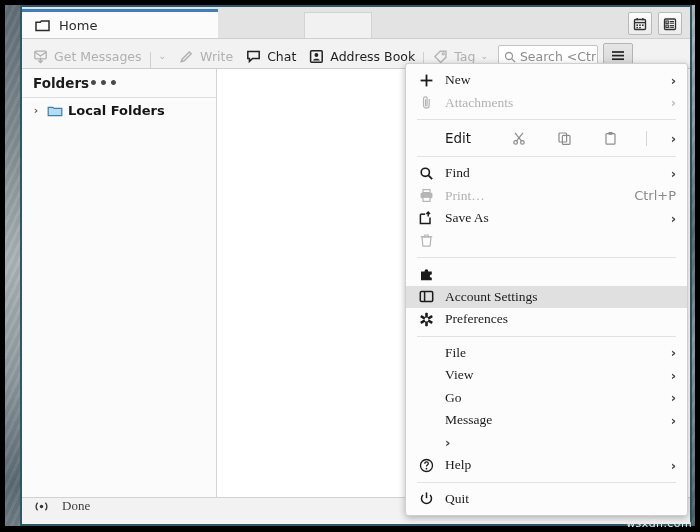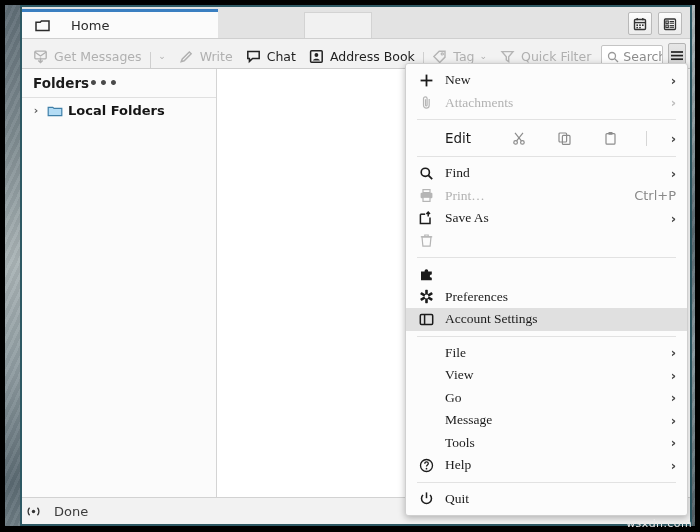--- a/index.html
+++ b/index.html
@@ -60,21 +60,21 @@
     display: flex;
     align-items: flex-end;
     position: relative;
     flex: none;
     border-bottom: 1px solid #cfcfcf;
   }
   .tab {
     height: 29px;
     display: flex;
     align-items: center;
-    gap: 20px;
+    gap: 8px;
     padding: 0 14px 0 12px;
     box-sizing: border-box;
     font-size: 13px;
     color: #3b3b3b;
     position: relative;
     background: #e3e3e3;
   }
   .tab.active {
     background: #fbfbfb;
     border-top: 3px solid #3a7fc1;
@@ -196,26 +196,27 @@
   }
   .twisty { color: #5a5a5a; font-size: 11px; width: 10px; text-align: center; }
   #content-pane { flex: 1; background: #ffffff; }
 
   
   #status-bar {
     height: 26px;
     border-top: 1px solid #d2d2d2;
     background: #f2f2f2;
     display: flex;
-    align-items: center;
+    align-items: flex-start;
     gap: 12px;
-    padding: 0 3px;
+    padding: 0 11px;
     flex: none;
     font-size: 13px;
     color: #3c3c3c;
+    font-family: Liberation Serif, serif;
   }
 
   
   #app-menu {
     position: absolute;
     left: 405px;
     top: 63px;
     width: 281px;
     background: #fcfcfc;
     border: 1px solid #cfcfcf;
@@ -384,28 +385,20 @@
       <span class="mi-icon">
         <svg width="15" height="15" viewBox="0 0 15 15">
           <path d="M1.9 7.6 L7.2 2.3 L13 2.3 L13 8.1 L7.7 13.4 Z" fill="none" stroke="#b5b5b5" stroke-width="1.4"></path>
           <circle cx="10.3" cy="4.9" r="1.1" fill="none" stroke="#b5b5b5" stroke-width="1.2"></circle>
         </svg>
       </span>
       <span>Tag</span>
       <span class="caret">⌄</span>
     </div>
 
-    <div class="tb-item disabled">
-      <span class="mi-icon">
-        <svg width="15" height="15" viewBox="0 0 15 15">
-          <path d="M2 2.6 L13 2.6 L8.7 7.8 L8.7 12.6 L6.3 11 L6.3 7.8 Z" fill="none" stroke="#b5b5b5" stroke-width="1.4"></path>
-        </svg>
-      </span>
-      <span>Quick Filter</span>
-    </div>
 
     <div id="search-box">
       <span>
         <svg width="12" height="12" viewBox="0 0 12 12">
           <circle cx="5" cy="5" r="3.5" fill="none" stroke="#9a9a9a" stroke-width="1.3"></circle>
           <line x1="7.6" y1="7.6" x2="11" y2="11" stroke="#9a9a9a" stroke-width="1.3"></line>
         </svg>
       </span>
       <span>Search &lt;Ctrl+K&gt;</span>
     </div>
@@ -560,44 +553,44 @@
   <div class="menu-sep"></div>
 
   <div class="menu-item">
     <span class="mi-icon">
       <svg width="15" height="15" viewBox="0 0 15 15">
         <path d="M2 4.4 L5.6 4.4 C5.6 3 6.3 2.2 7.4 2.2 C8.5 2.2 9.2 3 9.2 4.4 L12.8 4.4 L12.8 7.4 C11.6 7.4 10.8 8.1 10.8 9.1 C10.8 10.1 11.6 10.8 12.8 10.8 L12.8 13.2 L2 13.2 Z" fill="#1b1b1b"></path>
       </svg>
     </span>
   </div>
 
+  <div class="menu-item highlighted">
+    <span class="mi-icon">
+      <svg width="15" height="15" viewBox="0 0 15 15">
+        <rect x="1.3" y="2.6" width="12.4" height="9.8" rx="1.2" fill="none" stroke="#1b1b1b" stroke-width="1.5"></rect>
+        <line x1="5.6" y1="2.6" x2="5.6" y2="12.4" stroke="#1b1b1b" stroke-width="1.5"></line>
+      </svg>
+    </span>
+    <span class="mi-label">Account Settings</span>
+  </div>
+
   <div class="menu-item">
     <span class="mi-icon">
       <svg width="15" height="15" viewBox="0 0 15 15">
         <g fill="#1b1b1b">
           <rect x="6.2" y="0.8" width="2.6" height="13.4" rx="0.6"></rect>
           <rect x="6.2" y="0.8" width="2.6" height="13.4" rx="0.6" transform="rotate(60 7.5 7.5)"></rect>
           <rect x="6.2" y="0.8" width="2.6" height="13.4" rx="0.6" transform="rotate(120 7.5 7.5)"></rect>
         </g>
         <circle cx="7.5" cy="7.5" r="2" fill="#fcfcfc"></circle>
       </svg>
     </span>
     <span class="mi-label">Preferences</span>
   </div>
 
-  <div class="menu-item highlighted">
-    <span class="mi-icon">
-      <svg width="15" height="15" viewBox="0 0 15 15">
-        <rect x="1.3" y="2.6" width="12.4" height="9.8" rx="1.2" fill="none" stroke="#1b1b1b" stroke-width="1.5"></rect>
-        <line x1="5.6" y1="2.6" x2="5.6" y2="12.4" stroke="#1b1b1b" stroke-width="1.5"></line>
-      </svg>
-    </span>
-    <span class="mi-label">Account Settings</span>
-  </div>
-
   <div class="menu-sep"></div>
 
   <div class="menu-item">
     <span class="mi-icon spacer"></span>
     <span class="mi-label">File</span>
     <span class="mi-chevron">›</span>
   </div>
   <div class="menu-item">
     <span class="mi-icon spacer"></span>
     <span class="mi-label">View</span>
@@ -608,21 +601,20 @@
     <span class="mi-label">Go</span>
     <span class="mi-chevron">›</span>
   </div>
   <div class="menu-item">
     <span class="mi-icon spacer"></span>
     <span class="mi-label">Message</span>
     <span class="mi-chevron">›</span>
   </div>
   <div class="menu-item">
     <span class="mi-icon spacer"></span>
-    <span class="mi-label">Tools</span>
     <span class="mi-chevron">›</span>
   </div>
   <div class="menu-item">
     <span class="mi-icon">
       <svg width="15" height="15" viewBox="0 0 15 15">
         <circle cx="7.5" cy="7.5" r="6" fill="none" stroke="#1b1b1b" stroke-width="1.3"></circle>
         <path d="M5.8 5.7 C5.8 4.5 6.6 3.9 7.6 3.9 C8.6 3.9 9.3 4.6 9.3 5.5 C9.3 6.9 7.5 6.9 7.5 8.5" fill="none" stroke="#1b1b1b" stroke-width="1.3"></path>
         <circle cx="7.5" cy="10.7" r="0.85" fill="#1b1b1b"></circle>
       </svg>
     </span>

